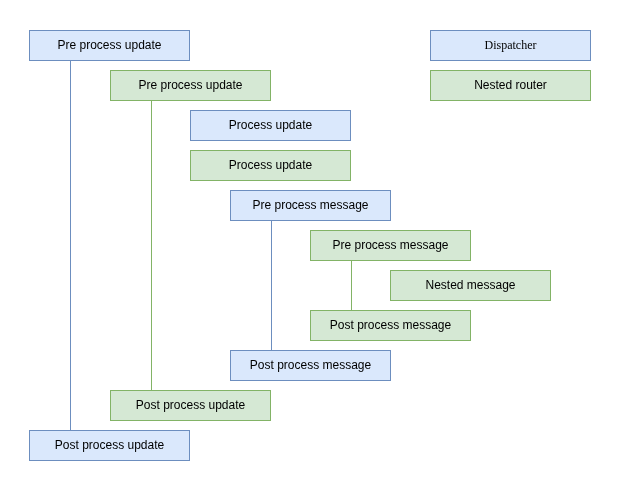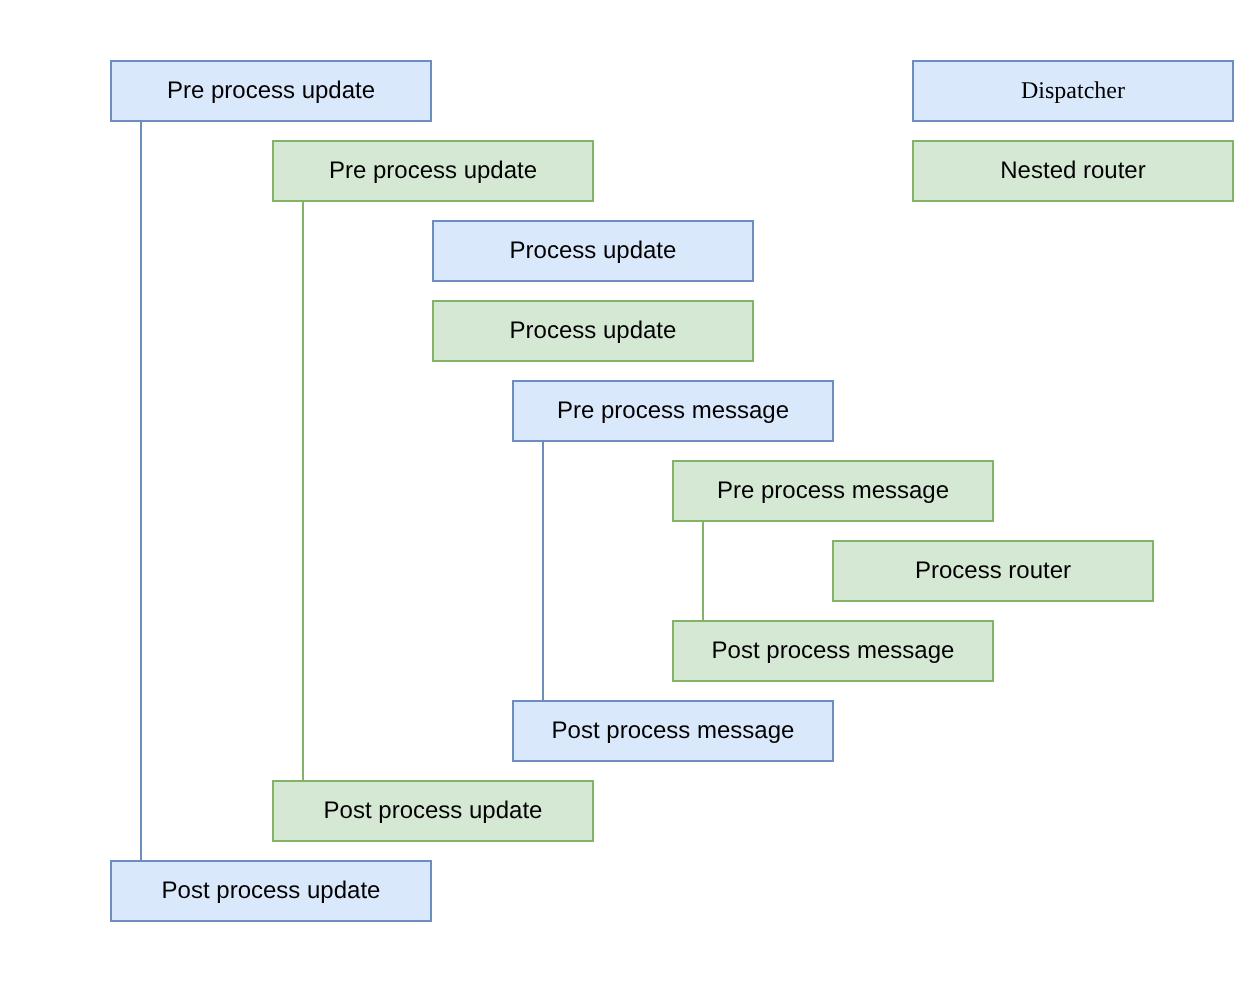--- a/index.html
+++ b/index.html
@@ -21,21 +21,20 @@
     display: flex;
     align-items: center;
     justify-content: center;
     font-size: 12px;
     line-height: 1.2;
     color: #000000;
     text-align: center;
     border-width: 1px;
     border-style: solid;
     white-space: nowrap;
-    margin-left: 26px;
   }
   .node.blue {
     background: #dae8fc;
     border-color: #6c8ebf;
   }
   .node.green {
     background: #d5e8d4;
     border-color: #82b366;
   }
   .connector {
@@ -73,21 +72,21 @@
       <div class="node green" style="left: 190px; top: 150px; width: 161px; height: 31px;">
         <span>Process update</span>
       </div>
       <div class="node blue" style="left: 230px; top: 190px; width: 161px; height: 31px;">
         <span>Pre process message</span>
       </div>
       <div class="node green" style="left: 310px; top: 230px; width: 161px; height: 31px;">
         <span>Pre process message</span>
       </div>
       <div class="node green" style="left: 390px; top: 270px; width: 161px; height: 31px;">
-        <span>Process router</span>
+        <span>Nested message</span>
       </div>
       <div class="node green" style="left: 310px; top: 310px; width: 161px; height: 31px;">
         <span>Post process message</span>
       </div>
       <div class="node blue" style="left: 230px; top: 350px; width: 161px; height: 31px;">
         <span>Post process message</span>
       </div>
       <div class="node green" style="left: 110px; top: 390px; width: 161px; height: 31px;">
         <span>Post process update</span>
       </div>

